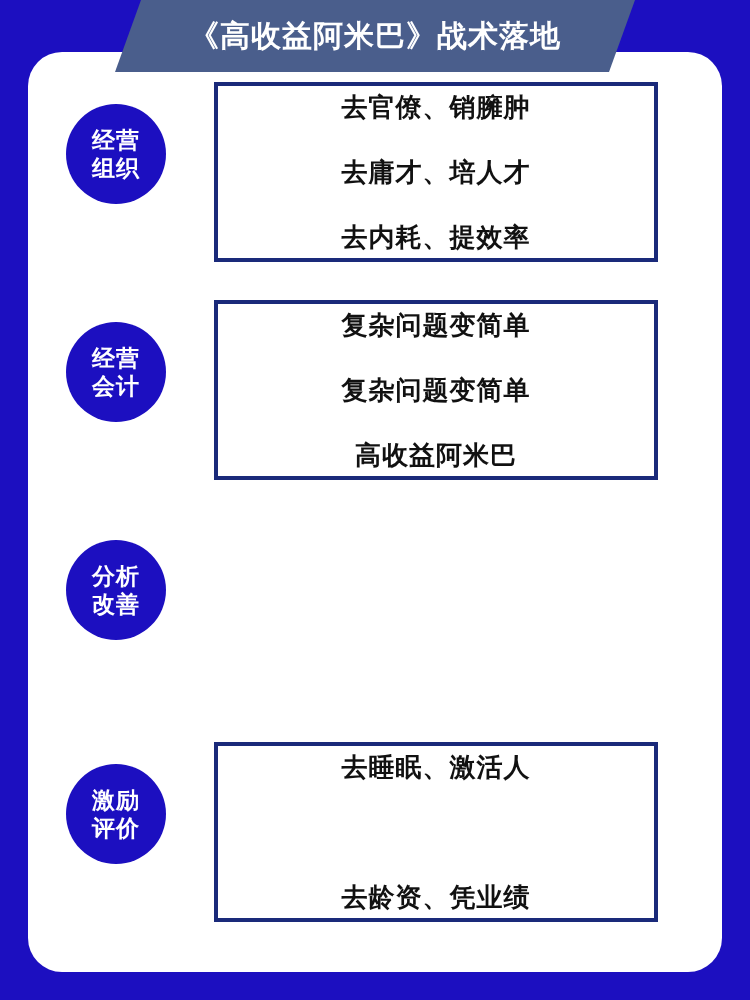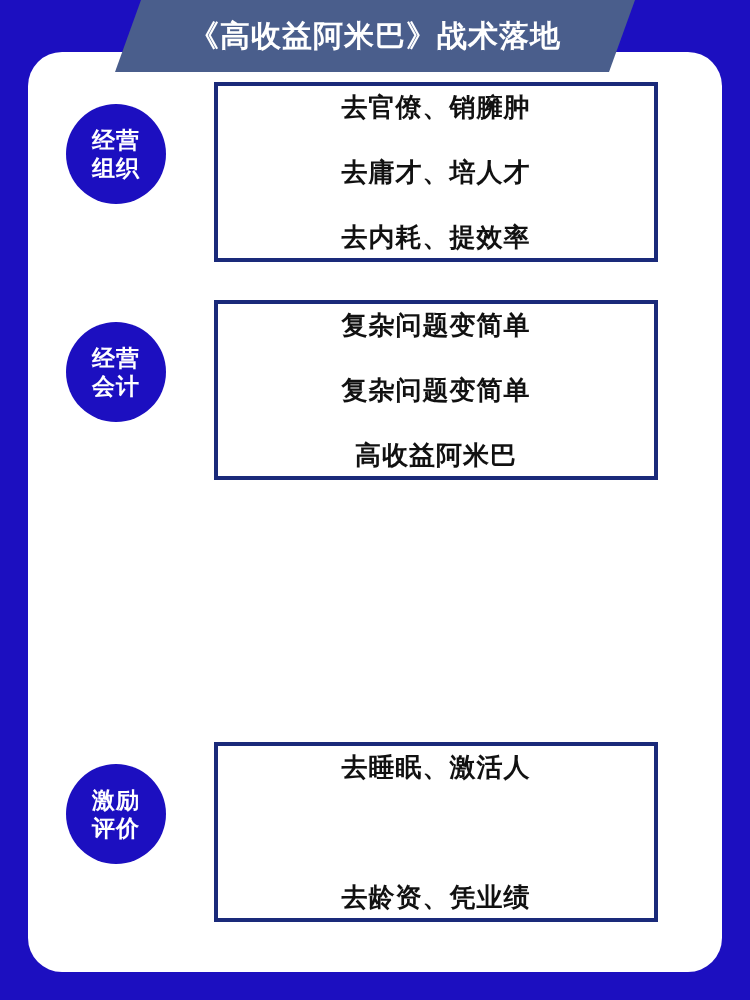--- a/index.html
+++ b/index.html
@@ -149,20 +149,24 @@
         <span>会计</span>
       </div>
       <div class="panel">
         <div class="panel-line">复杂问题变简单</div>
         <div class="panel-line">复杂问题变简单</div>
         <div class="panel-line">高收益阿米巴</div>
       </div>
     </div>
 
     <div class="row row-2">
+      <div class="badge">
+        <span>分析</span>
+        <span>改善</span>
+      </div>
     </div>
 
     <div class="row row-3">
       <div class="badge">
         <span>激励</span>
         <span>评价</span>
       </div>
       <div class="panel">
         <div class="panel-line">去睡眠、激活人</div>
         <div class="panel-line">去龄资、凭业绩</div>

